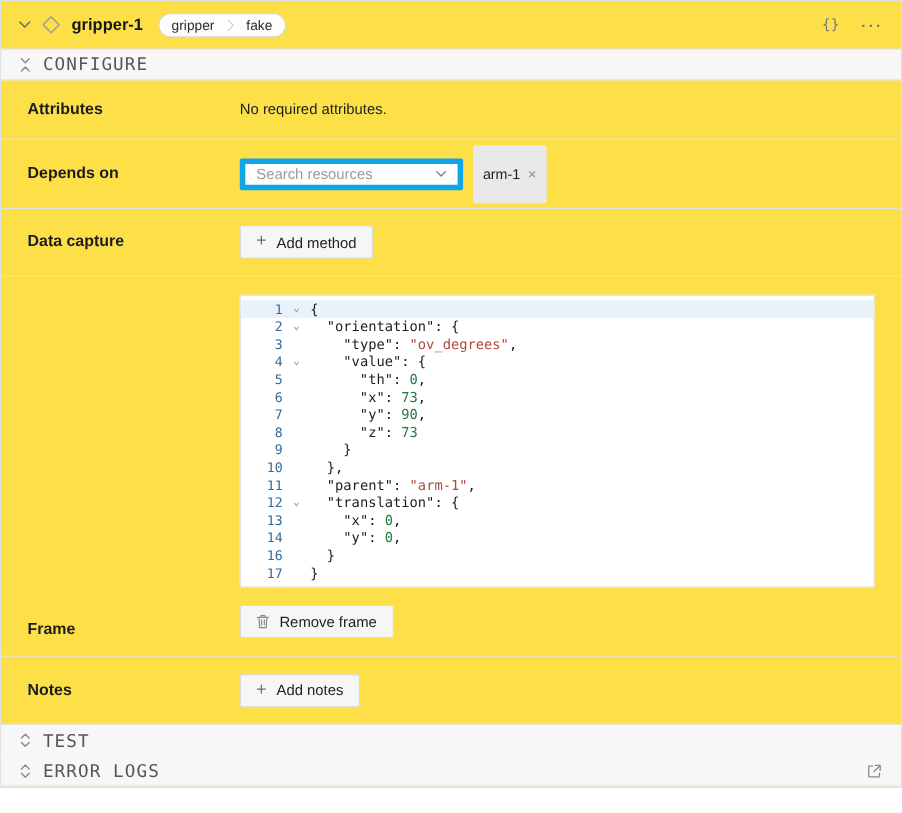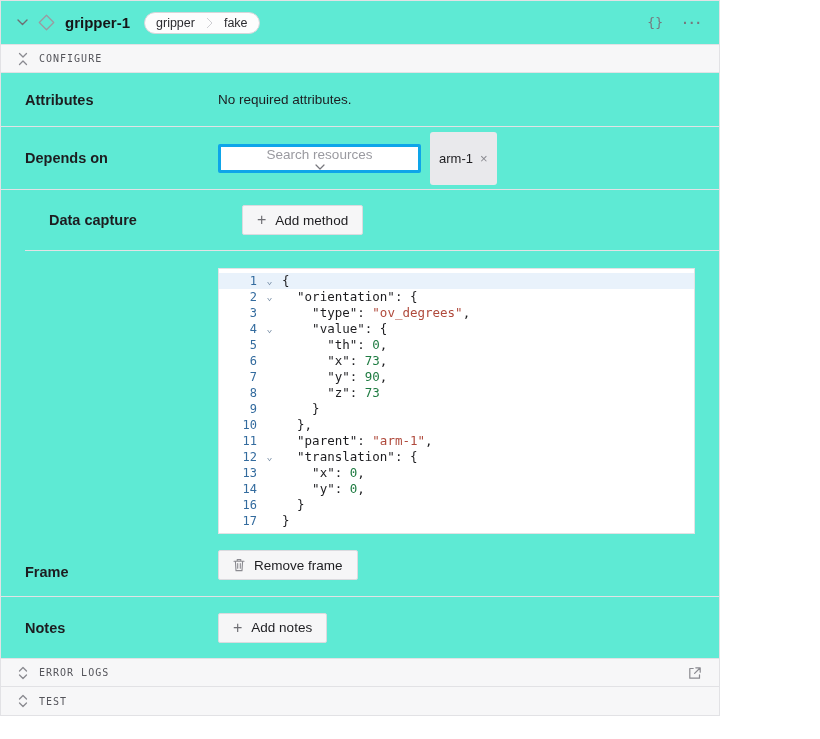--- a/index.html
+++ b/index.html
@@ -4,23 +4,23 @@
 <style>
   * { box-sizing: border-box; margin: 0; padding: 0; }
   html, body { background: #ffffff; }
   body {
     width: 820px;
     font-family: "Liberation Sans", sans-serif;
     color: #1d1d20;
     -webkit-font-smoothing: antialiased;
   }
   .card {
-    width: 720px;
+    width: 820px;
     border: 1px solid var(--border, #e2e2e5);
-    background: #5eead4;
+    background: #fde047;
     margin-bottom: 7px;
   }
 
   
   .hdr {
     height: 44px;
     display: flex;
     align-items: center;
     padding: 0 16px;
     border-bottom: 1px solid var(--border);
@@ -42,53 +42,52 @@
   .dots { font-size: 14px; letter-spacing: 2px; font-weight: 700; line-height: 8px; }
 
   
   .section-bar {
     height: 28px;
     display: flex; align-items: center; gap: 11px;
     padding: 0 17px;
     background: var(--bar-bg);
     border-bottom: 1px solid var(--border);
     font-family: "DejaVu Sans Mono", monospace;
-    font-size: 10px; letter-spacing: 1px;
+    font-size: 16px; letter-spacing: 1px;
     color: var(--bar-text);
     cursor: pointer;
   }
   .section-bar.last { border-bottom: none; }
   .bar-right { margin-left: auto; display: inline-flex; }
 
   
   .row {
     display: flex;
     padding: 0 24px;
     border-bottom: 1px solid var(--border);
     align-items: center;
   }
   .row-label { width: 193px; flex: none; font-size: 14.5px; font-weight: 700; color: #1d1d20; }
   .row-attributes { height: 54px; }
   .row-depends { height: 63px; }
-  .row-capture { height: 61px; margin-left: 24px; }
+  .row-capture { height: 61px; }
   .row-notes { height: 62px; }
   .row-frame { align-items: flex-end; padding-top: 17px; padding-bottom: 16px; }
   .row-frame .row-label { padding-top: 2px; }
   .row-content { flex: 1; display: flex; align-items: center; }
   .plain-text { font-size: 13.5px; color: #1d1d20; }
 
   
   .select {
     width: 203px; height: 29px;
-    border: 3px solid #0ea5e9; border-radius: 2px;
+    border: 5px solid #0ea5e9; border-radius: 2px;
     background: #fff;
     display: flex; align-items: center; justify-content: space-between;
     padding: 0 10px;
     cursor: pointer;
-    flex-direction: column;
   }
   .select .ph { color: #9a9aa0; font-size: 13.5px; }
 
   
   .chip {
     display: inline-flex; align-items: center; gap: 7px;
     background: var(--chip-bg);
     border-radius: 3px;
     padding: 19px 9px;
     font-size: 13px;
@@ -308,39 +307,39 @@
   <div class="row row-notes">
     <div class="row-label">Notes</div>
     <div class="row-content">
       <button class="btn">
         <span class="plus">+</span>
         <span>Add notes</span>
       </button>
     </div>
   </div>
 
+  <div class="section-bar last">
+    <span>
+      <svg width="10" height="14" viewBox="0 0 10 14">
+        <polyline points="1.5,5 5,1.5 8.5,5" fill="none" stroke="#8a8a90" stroke-width="1.3" stroke-linecap="round" stroke-linejoin="round"></polyline>
+        <polyline points="1.5,9 5,12.5 8.5,9" fill="none" stroke="#8a8a90" stroke-width="1.3" stroke-linecap="round" stroke-linejoin="round"></polyline>
+      </svg>
+    </span>
+    <span>TEST</span>
+  </div>
+
   <div class="section-bar">
     <span>
       <svg width="10" height="14" viewBox="0 0 10 14">
         <polyline points="1.5,5 5,1.5 8.5,5" fill="none" stroke="#8a8a90" stroke-width="1.3" stroke-linecap="round" stroke-linejoin="round"></polyline>
         <polyline points="1.5,9 5,12.5 8.5,9" fill="none" stroke="#8a8a90" stroke-width="1.3" stroke-linecap="round" stroke-linejoin="round"></polyline>
       </svg>
     </span>
     <span>ERROR LOGS</span>
     <span class="bar-right">
       <svg width="14" height="14" viewBox="0 0 14 14">
         <path d="M5.2 2.5 H1.8 V12.2 H11.5 V8.8" fill="none" stroke="#8a8a90" stroke-width="1.2" stroke-linecap="round" stroke-linejoin="round"></path>
         <path d="M7.8 1.8 H12.2 V6.2 M12 2 L6.6 7.4" fill="none" stroke="#8a8a90" stroke-width="1.2" stroke-linecap="round" stroke-linejoin="round"></path>
       </svg>
     </span>
   </div>
 
-  <div class="section-bar last">
-    <span>
-      <svg width="10" height="14" viewBox="0 0 10 14">
-        <polyline points="1.5,5 5,1.5 8.5,5" fill="none" stroke="#8a8a90" stroke-width="1.3" stroke-linecap="round" stroke-linejoin="round"></polyline>
-        <polyline points="1.5,9 5,12.5 8.5,9" fill="none" stroke="#8a8a90" stroke-width="1.3" stroke-linecap="round" stroke-linejoin="round"></polyline>
-      </svg>
-    </span>
-    <span>TEST</span>
-  </div>
-
 </div>
 
 </body></html>

